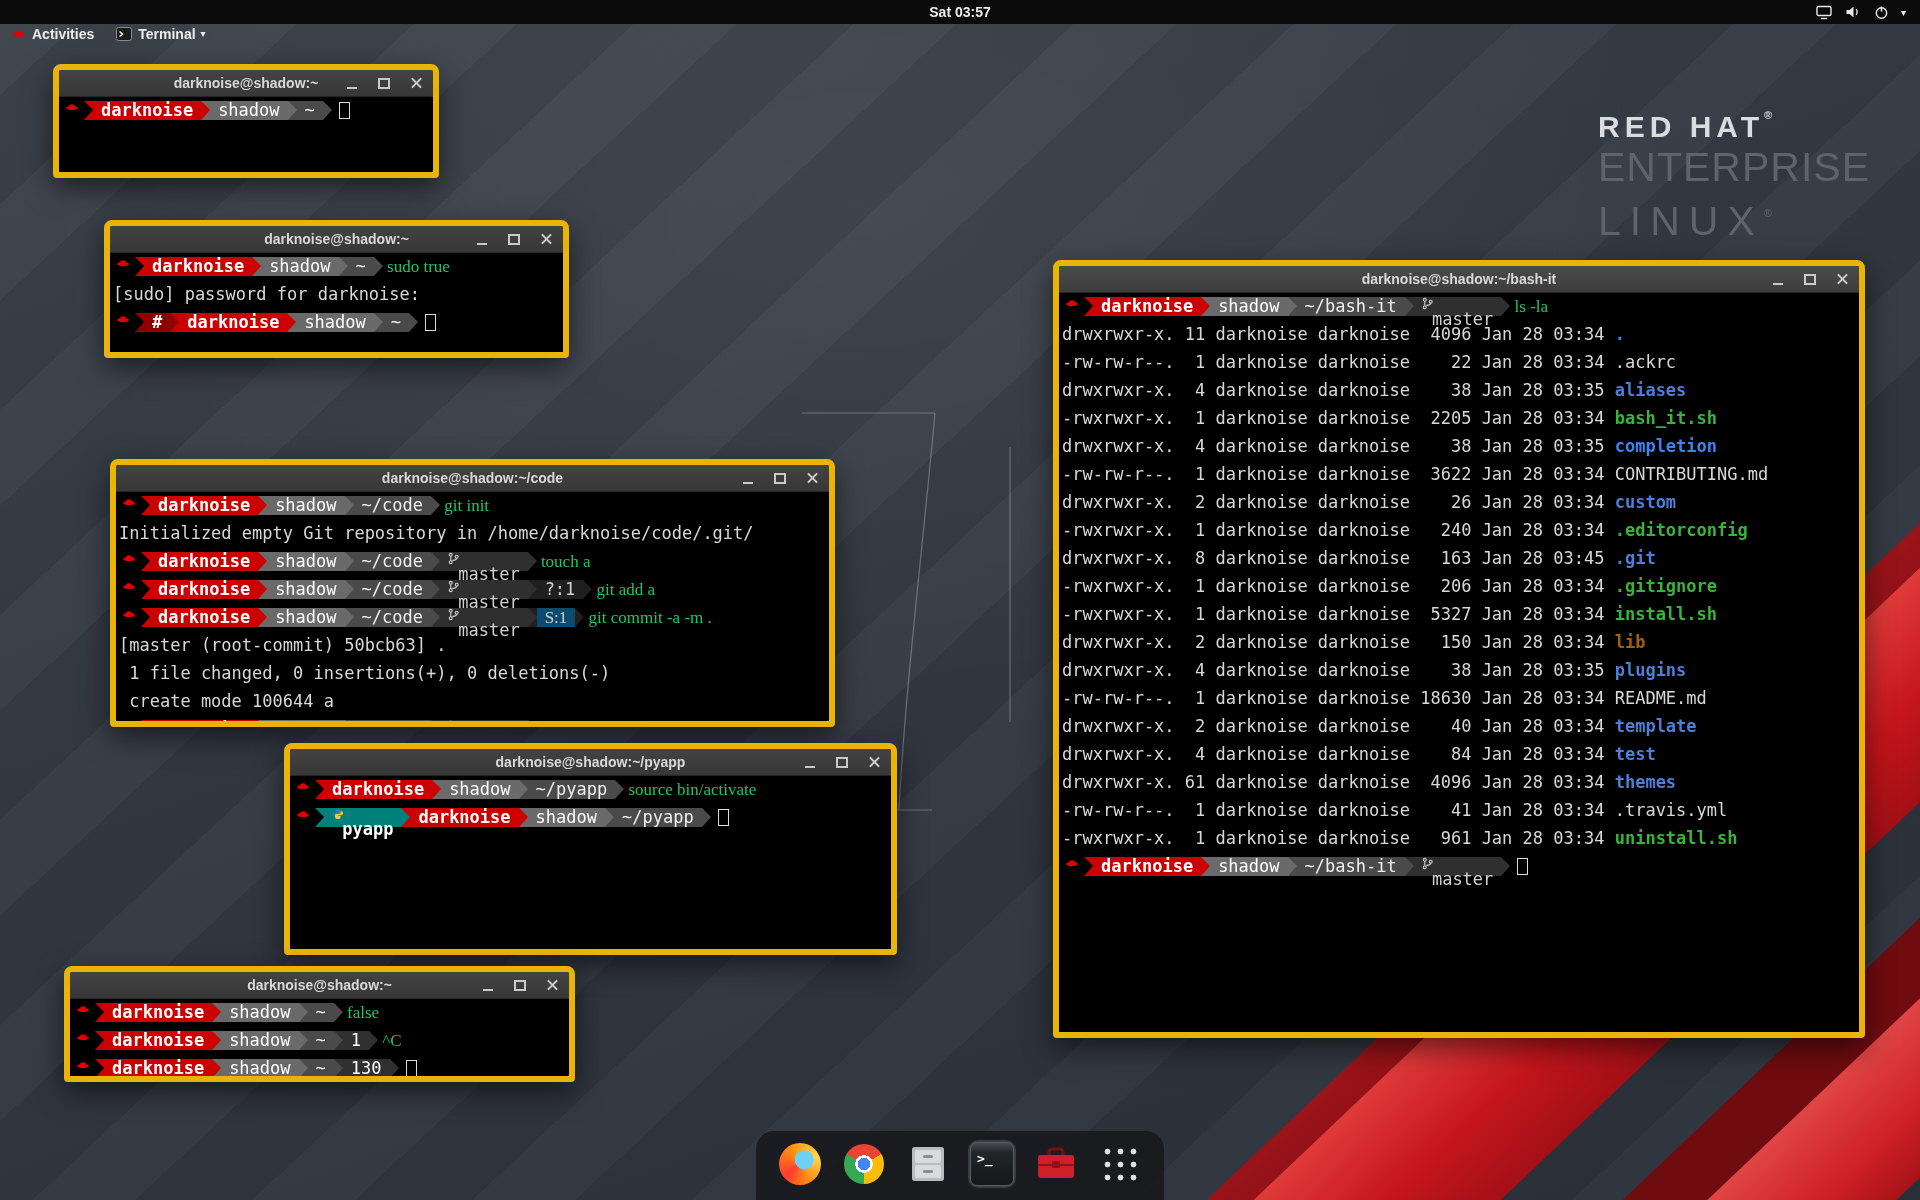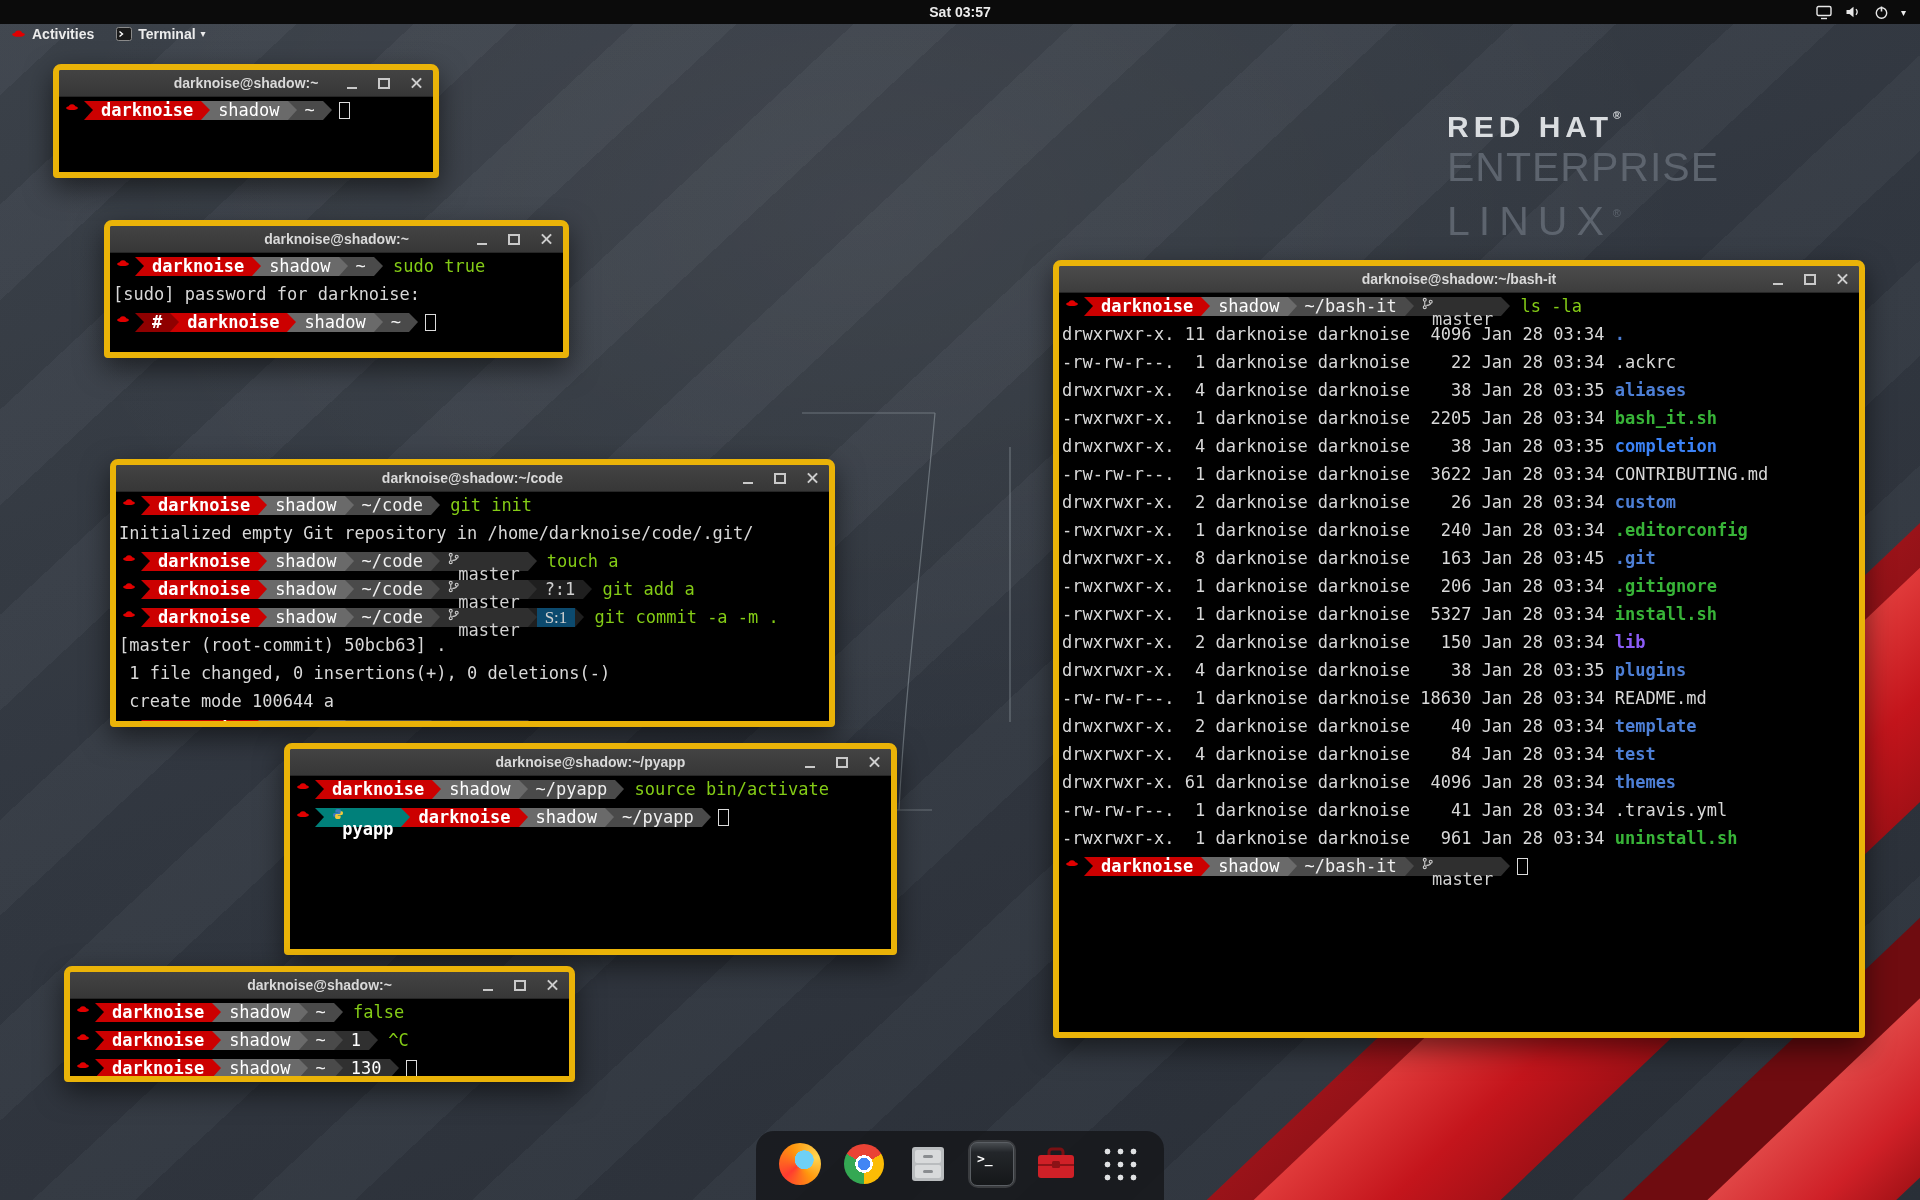--- a/index.html
+++ b/index.html
@@ -16,21 +16,21 @@
   }
   .wallpaper .pinstripes{position:absolute;inset:-200px;
     background:repeating-linear-gradient(-43deg, rgba(255,255,255,0.018) 0 70px, rgba(0,0,0,0.05) 70px 150px);
   }
   .stripe{position:absolute;transform:rotate(-43.5deg);}
   .stripe.s1{left:862px;top:840px;width:1500px;height:130px;background:linear-gradient(#9a1319,#7e0e13);}
   .stripe.s2{left:899px;top:857px;width:1500px;height:170px;background:linear-gradient(#e03a3a,#c4151c 55%,#a31016);}
   .stripe.s3{left:1150px;top:1045px;width:1300px;height:70px;background:#6f0c10;}
   .stripe.s4{left:1215px;top:1075px;width:1300px;height:130px;background:linear-gradient(#e04545,#cf2027 60%,#a81318);}
   
-  .brand{position:absolute;left:1447px;top:98px;z-index:1;user-select:none;}
+  .brand{position:absolute;left:1598px;top:98px;z-index:1;user-select:none;}
   .brand .l1{font-size:30px;font-weight:bold;letter-spacing:5px;color:#dadde0;line-height:34px;}
   .brand .l2{font-size:41px;color:#5d646e;letter-spacing:1px;line-height:46px;}
   .brand .l3{font-size:41px;color:#5d646e;letter-spacing:9px;line-height:46px;}
   .brand sup{font-size:11px;vertical-align:18px;letter-spacing:0;}
   .brand .l1 sup{color:#dadde0;}
   .brand .l3 sup{color:#5d646e;}
   
   .artifact{position:absolute;inset:0;z-index:1;pointer-events:none;opacity:.45;}
   
   .topbar{position:absolute;left:0;top:0;width:1920px;height:24px;background:#0b0b0b;z-index:5;
@@ -54,21 +54,21 @@
   .btn-close::before,.btn-close::after{content:"";position:absolute;width:13px;height:2px;background:#cecece;}
   .btn-close::before{transform:rotate(45deg);}
   .btn-close::after{transform:rotate(-45deg);}
   .term-body{flex:1;background:#000;padding:4px 0 0 3px;font-family:"DejaVu Sans Mono",monospace;font-size:17px;}
   .tline{white-space:pre;height:28px;line-height:19px;color:#d8d8d8;}
   .seg{display:inline-block;height:19px;line-height:19px;padding:0 8px;vertical-align:top;}
   .seg svg{vertical-align:-2px;}
   .seg-rh{padding:0 5px 0 3px;}
   .psep{display:inline-block;vertical-align:top;width:0;height:0;
     border-top:9px solid transparent;border-bottom:10px solid transparent;border-left:9px solid #000;}
-  .cmd{color:#84cc16;}
+  .cmd{color:#22c55e;font-family:Liberation Serif, serif;}
   .cursor{display:inline-block;width:9px;height:15px;border:1px solid #dcdcdc;margin:1px 0 0 7px;vertical-align:top;}
   
   .dock{position:absolute;left:50%;transform:translateX(-50%);bottom:0;z-index:3;
     background:rgba(22,24,27,.85);border-radius:18px 18px 0 0;padding:9px 20px 12px;display:flex;gap:16px;align-items:center;}
   .dock-tile{width:48px;height:48px;border-radius:10px;display:flex;align-items:center;justify-content:center;}
   .dock-tile.active{background:rgba(255,255,255,.14);}
   .icon-firefox{width:42px;height:42px;border-radius:50%;
     background:radial-gradient(circle at 60% 40%, #6fd0f5 0 26%, rgba(0,0,0,0) 27%),
       conic-gradient(from 140deg, #ff980e, #ff3b30 25%, #ff980e 55%, #ffd54f 80%, #ff980e);}
   .icon-chrome{width:40px;height:40px;border-radius:50%;
@@ -318,21 +318,21 @@
       <div class="tline"><span>-rw-rw-r--.  1 darknoise darknoise    22 Jan 28 03:34 </span><span style="color: rgb(216, 216, 216);">.ackrc</span></div>
       <div class="tline"><span>drwxrwxr-x.  4 darknoise darknoise    38 Jan 28 03:35 </span><span style="color: rgb(77, 127, 214); font-weight: bold;">aliases</span></div>
       <div class="tline"><span>-rwxrwxr-x.  1 darknoise darknoise  2205 Jan 28 03:34 </span><span style="color: rgb(56, 180, 56); font-weight: bold;">bash_it.sh</span></div>
       <div class="tline"><span>drwxrwxr-x.  4 darknoise darknoise    38 Jan 28 03:35 </span><span style="color: #3b82f6; font-weight: bold;">completion</span></div>
       <div class="tline"><span>-rw-rw-r--.  1 darknoise darknoise  3622 Jan 28 03:34 </span><span style="color: rgb(216, 216, 216);">CONTRIBUTING.md</span></div>
       <div class="tline"><span>drwxrwxr-x.  2 darknoise darknoise    26 Jan 28 03:34 </span><span style="color: rgb(77, 127, 214); font-weight: bold;">custom</span></div>
       <div class="tline"><span>-rwxrwxr-x.  1 darknoise darknoise   240 Jan 28 03:34 </span><span style="color: rgb(56, 180, 56); font-weight: bold;">.editorconfig</span></div>
       <div class="tline"><span>drwxrwxr-x.  8 darknoise darknoise   163 Jan 28 03:45 </span><span style="color: rgb(77, 127, 214); font-weight: bold;">.git</span></div>
       <div class="tline"><span>-rwxrwxr-x.  1 darknoise darknoise   206 Jan 28 03:34 </span><span style="color: rgb(56, 180, 56); font-weight: bold;">.gitignore</span></div>
       <div class="tline"><span>-rwxrwxr-x.  1 darknoise darknoise  5327 Jan 28 03:34 </span><span style="color: rgb(56, 180, 56); font-weight: bold;">install.sh</span></div>
-      <div class="tline"><span>drwxrwxr-x.  2 darknoise darknoise   150 Jan 28 03:34 </span><span style="color: #8b5cf6; font-weight: bold;">lib</span></div>
+      <div class="tline"><span>drwxrwxr-x.  2 darknoise darknoise   150 Jan 28 03:34 </span><span style="color: #a16207; font-weight: bold;">lib</span></div>
       <div class="tline"><span>drwxrwxr-x.  4 darknoise darknoise    38 Jan 28 03:35 </span><span style="color: rgb(77, 127, 214); font-weight: bold;">plugins</span></div>
       <div class="tline"><span>-rw-rw-r--.  1 darknoise darknoise 18630 Jan 28 03:34 </span><span style="color: rgb(216, 216, 216);">README.md</span></div>
       <div class="tline"><span>drwxrwxr-x.  2 darknoise darknoise    40 Jan 28 03:34 </span><span style="color: rgb(77, 127, 214); font-weight: bold;">template</span></div>
       <div class="tline"><span>drwxrwxr-x.  4 darknoise darknoise    84 Jan 28 03:34 </span><span style="color: rgb(77, 127, 214); font-weight: bold;">test</span></div>
       <div class="tline"><span>drwxrwxr-x. 61 darknoise darknoise  4096 Jan 28 03:34 </span><span style="color: rgb(77, 127, 214); font-weight: bold;">themes</span></div>
       <div class="tline"><span>-rw-rw-r--.  1 darknoise darknoise    41 Jan 28 03:34 </span><span style="color: rgb(216, 216, 216);">.travis.yml</span></div>
       <div class="tline"><span>-rwxrwxr-x.  1 darknoise darknoise   961 Jan 28 03:34 </span><span style="color: rgb(56, 180, 56); font-weight: bold;">uninstall.sh</span></div>
       <div class="tline"><span class="seg seg-rh" style="background-color: rgb(0, 0, 0);"><svg viewBox="0 0 14 14" width="14" height="13">
             <path d="M3.2 7.2 a3.8 3.8 0 0 1 7.6 0 z" fill="#e00000"></path>
             <ellipse cx="7" cy="7.6" rx="6.4" ry="2.2" fill="#e00000"></ellipse>

